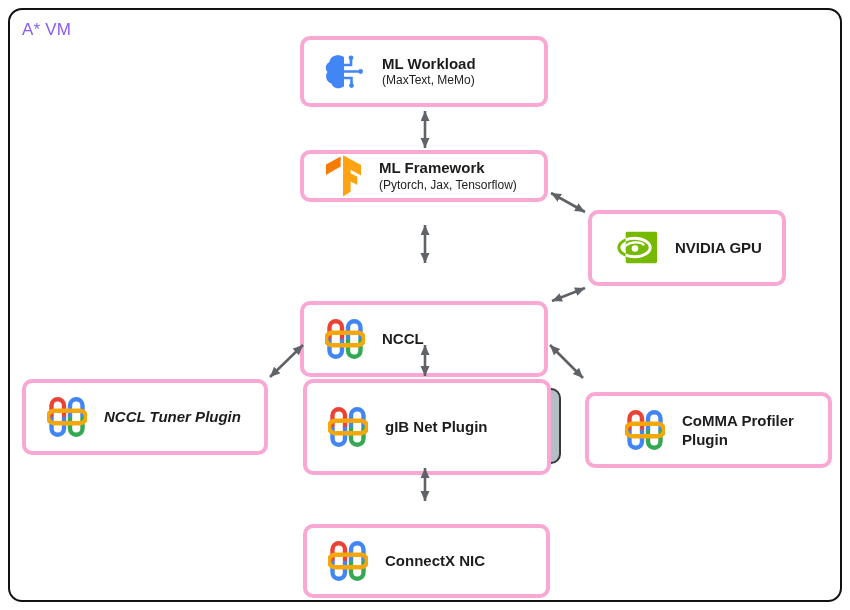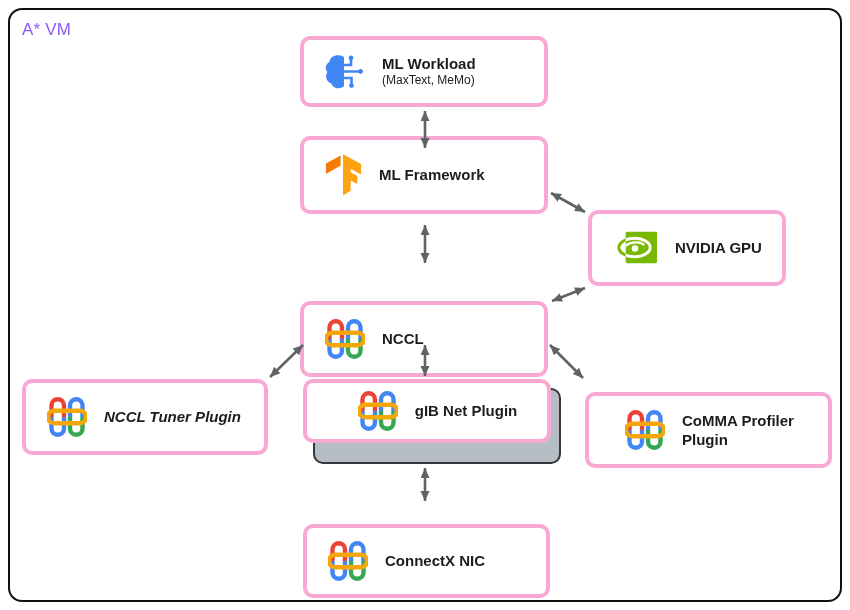--- a/index.html
+++ b/index.html
@@ -9,25 +9,25 @@
          border:2px solid #111;border-radius:14px;background:#fff;}
   .frame-label{position:absolute;left:22px;top:20px;font-size:17px;letter-spacing:.2px;color:#8b5cf6;}
   .node{position:absolute;background:#fff;border:4px solid #f9a8d4;border-radius:10px;
         display:flex;align-items:center;padding-left:21px;gap:17px;box-sizing:border-box;z-index:2;}
   .node .txt{display:flex;flex-direction:column;justify-content:center;}
   .title{font-weight:bold;font-size:15px;line-height:1.3;color:#1d1d1f;}
   .subtitle{font-size:12px;line-height:1.3;color:#202124;}
   .icon{flex:0 0 auto;display:flex;align-items:center;justify-content:center;}
   
   .n-ml-workload {left:300px;top:36px; width:248px;height:71px;}
-  .n-ml-framework{left:300px;top:136px;width:248px;height:78px;}
+  .n-ml-framework{left:300px;top:150px;width:248px;height:52px;}
   .n-nvidia-gpu  {left:588px;top:210px;width:198px;height:76px;}
   .n-nccl        {left:300px;top:266px;width:248px;height:76px;margin-top:35px;}
   .n-nccl-tuner  {left:22px; top:379px;width:246px;height:76px;font-style:italic;}
-  .n-gib-net     {left:303px;top:379px;width:248px;height:64px;z-index:3;justify-content:center;}
+  .n-gib-net     {left:303px;top:379px;width:248px;height:96px;z-index:3;}
   .n-gib-shadow  {position:absolute;left:313px;top:388px;width:248px;height:76px;box-sizing:border-box;
                   background:#b6bdc4;border:2px solid #33383b;border-radius:10px;z-index:1;}
   .n-comma       {left:585px;top:392px;width:247px;height:76px;padding-left:36px;}
   .n-connectx    {left:303px;top:504px;width:247px;height:74px;margin-top:20px;}
   svg.edges{position:absolute;left:0;top:0;z-index:4;pointer-events:none;}
   .defs-holder{position:absolute;width:0;height:0;overflow:hidden;}
 </style>
 </head>
 <body>
 
@@ -102,20 +102,21 @@
   </div>
 
   <div class="node n-ml-framework">
     <span class="icon">
       <svg width="37" height="42" viewBox="0 0 39 44">
           <use href="#icon-tf"></use>
         </svg>
     </span>
     <span class="txt">
       <span class="title">ML Framework</span>
+      <span class="subtitle">(Pytorch, Jax, Tensorflow)</span>
     </span>
   </div>
 
   <div class="node n-nvidia-gpu">
     <span class="icon">
       <svg width="45" height="36" viewBox="0 0 46 36">
           <use href="#icon-nvidia"></use>
         </svg>
     </span>
     <span class="txt">

